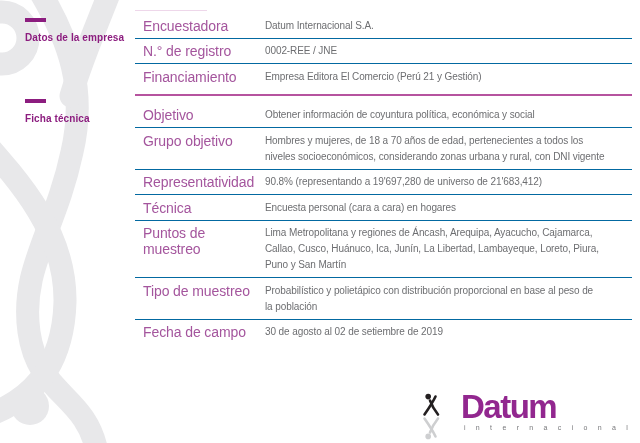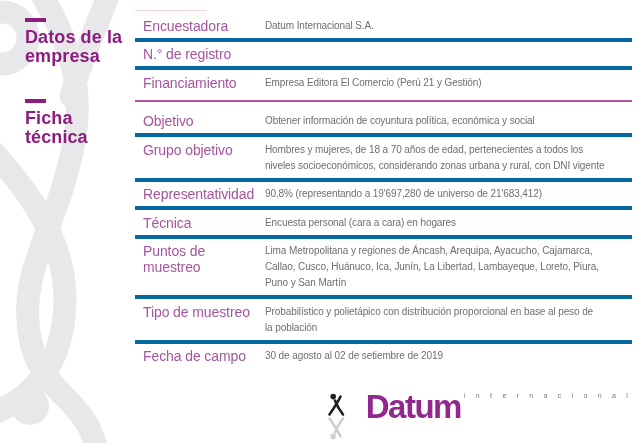--- a/index.html
+++ b/index.html
@@ -11,41 +11,41 @@
     font-family:"Liberation Sans", sans-serif;
   }
   
   .swirl{position:absolute;left:0;top:0;z-index:0;}
   
   .side-section{position:absolute;left:25px;width:104px;z-index:2;}
   .side-a{top:18px;}
   .side-b{top:99px;}
   .accent-bar{width:21px;height:4px;background:#8c1d7f;margin-bottom:6px;}
   .side-title{
-    margin:0;font-size:18px;font-weight:bold;color:#8c1d7f;
+    margin:0;font-size:10px;font-weight:bold;color:#8c1d7f;
     line-height:19px;letter-spacing:.1px;
   }
   
   .table-area{position:absolute;left:135px;top:13px;width:497px;z-index:1;}
   .top-hint{position:absolute;left:0;top:-3px;width:72px;height:1px;background:#eed7ea;}
   .trow{display:flex;padding:4.5px 2px 4px 8px;}
-  .trow.bt{border-top:4px solid #0369a1;}
+  .trow.bt{border-top:1px solid #0369a1;}
   .tlabel{
     flex:none;width:122px;color:#a4559d;
     font-size:14px;line-height:16px;letter-spacing:-0.1px;
   }
   .tvalue{
     flex:1;color:#6d6e71;white-space:pre-line;
     font-size:10px;line-height:16px;letter-spacing:-0.1px;
   }
   .section-divider{height:2px;background:#b6539f;margin:5px 0 7px 0;}
   
   .logo{position:absolute;right:8px;top:391px;display:flex;align-items:flex-start;z-index:3;}
   .logo-mark{margin-top:2px;}
-  .logo-textcol{display:flex;flex-direction:row;margin-left:16px;}
+  .logo-textcol{display:flex;flex-direction:column;margin-left:16px;}
   .logo-name{
     font-size:33px;font-weight:bold;color:#92278f;
     line-height:32px;letter-spacing:-1.5px;
   }
   .logo-sub{
     font-size:7px;color:#77787b;letter-spacing:4.2px;
     margin-top:1px;padding-left:3px;white-space:nowrap;
   }
 </style>
 </head>
@@ -74,20 +74,21 @@
 
   <div class="table-area">
     <div class="top-hint"></div>
 
     <div class="trow">
       <div class="tlabel">Encuestadora</div>
       <div class="tvalue">Datum Internacional S.A.</div>
     </div>
     <div class="trow bt">
       <div class="tlabel">N.° de registro</div>
+      <div class="tvalue">0002-REE / JNE</div>
     </div>
     <div class="trow bt">
       <div class="tlabel">Financiamiento</div>
       <div class="tvalue">Empresa Editora El Comercio (Perú 21 y Gestión)</div>
     </div>
 
     <div class="section-divider"></div>
 
     <div class="trow">
       <div class="tlabel">Objetivo</div>

